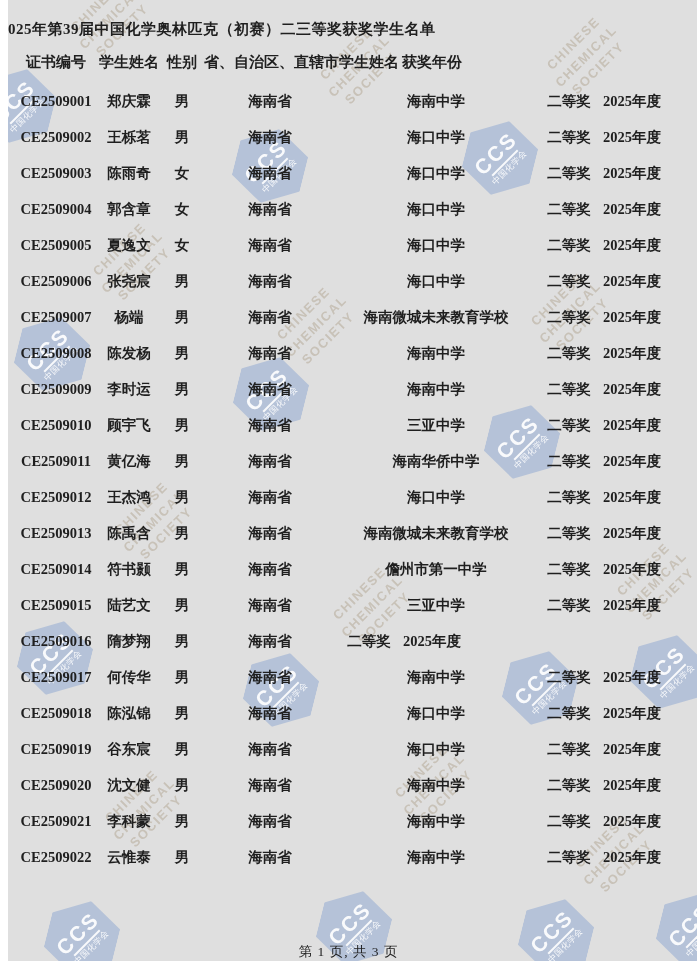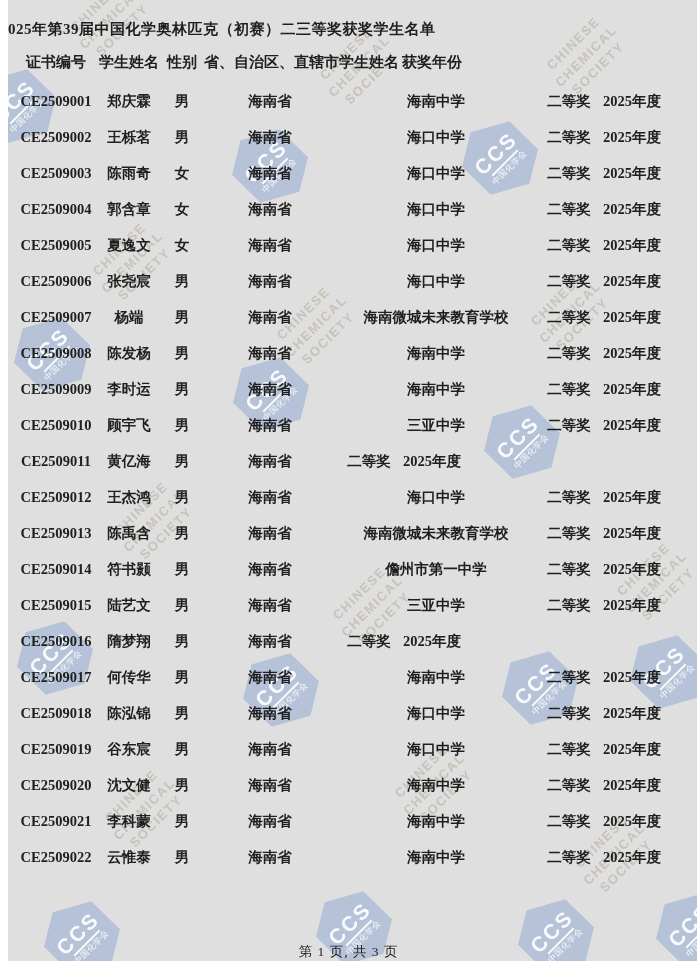--- a/index.html
+++ b/index.html
@@ -352,20 +352,21 @@
           <div class="cell c-province">海南省</div>
           <div class="cell c-school">三亚中学</div>
           <div class="cell c-award">二等奖</div>
           <div class="cell c-year">2025年度</div>
         </div>
         <div class="trow">
           <div class="cell c-cert">CE2509011</div>
           <div class="cell c-name">黄亿海</div>
           <div class="cell c-gender">男</div>
           <div class="cell c-province">海南省</div>
+          <div class="cell c-school">海南华侨中学</div>
           <div class="cell c-award">二等奖</div>
           <div class="cell c-year">2025年度</div>
         </div>
         <div class="trow">
           <div class="cell c-cert">CE2509012</div>
           <div class="cell c-name">王杰鸿</div>
           <div class="cell c-gender">男</div>
           <div class="cell c-province">海南省</div>
           <div class="cell c-school">海口中学</div>
           <div class="cell c-award">二等奖</div>

